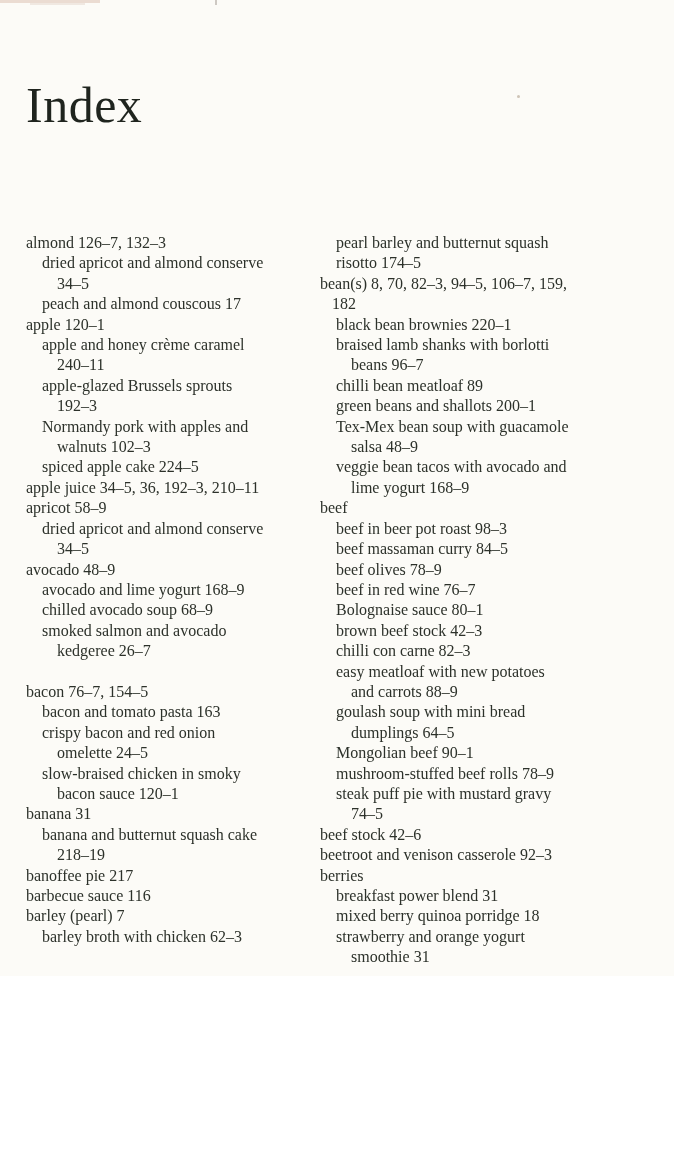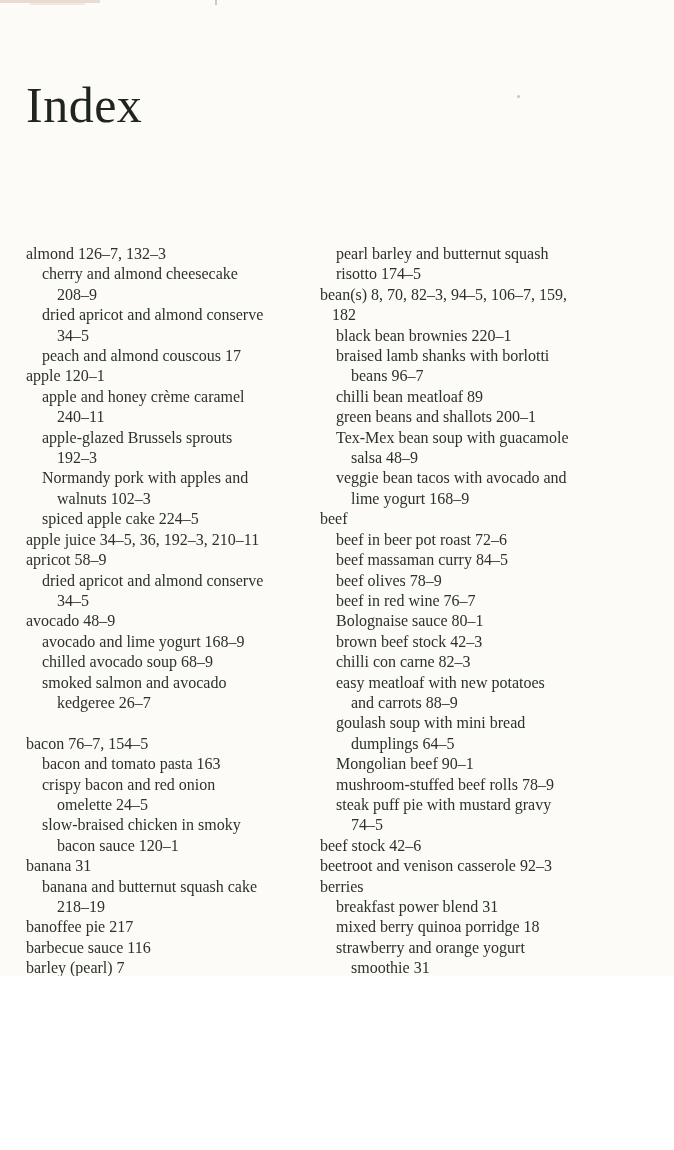--- a/index.html
+++ b/index.html
@@ -18,21 +18,21 @@
 
   h1.title {
     position:absolute; left:26px; top:76px;
     margin:0;
     font-size:50px; line-height:58px; font-weight:400;
     letter-spacing:0.5px;
     color:#1f241e;
   }
 
   .columns {
-    position:absolute; left:26px; top:244px;
+    position:absolute; left:26px; top:233px;
     display:flex;
   }
   .col { display:block; }
   .col.left  { width:260px; margin-right:34px; }
   .col.right { width:280px; }
 
   .entry {
     font-size:16px; line-height:20.4px;
     color:#2c312a;
     white-space:pre-wrap;
@@ -68,22 +68,20 @@
   <div class="artifact strip1"></div>
   <div class="artifact strip2"></div>
   <div class="artifact tick"></div>
   <div class="artifact speck"></div>
 
   <h1 class="title">Index</h1>
 
   <div class="columns">
     <div class="col left" id="col-left">
         <div class="entry l0">almond 126–7, 132–3</div>
-        <div class="entry l1">cherry and almond cheesecake
-208–9</div>
         <div class="entry l1">dried apricot and almond conserve
 34–5</div>
         <div class="entry l1">peach and almond couscous 17</div>
         <div class="entry l0">apple 120–1</div>
         <div class="entry l1">apple and honey crème caramel
 240–11</div>
         <div class="entry l1">apple-glazed Brussels sprouts
 192–3</div>
         <div class="entry l1">Normandy pork with apples and
 walnuts 102–3</div>
@@ -119,21 +117,21 @@
         <div class="entry l1">black bean brownies 220–1</div>
         <div class="entry l1">braised lamb shanks with borlotti
 beans 96–7</div>
         <div class="entry l1">chilli bean meatloaf 89</div>
         <div class="entry l1">green beans and shallots 200–1</div>
         <div class="entry l1">Tex-Mex bean soup with guacamole
 salsa 48–9</div>
         <div class="entry l1">veggie bean tacos with avocado and
 lime yogurt 168–9</div>
         <div class="entry l0">beef</div>
-        <div class="entry l1">beef in beer pot roast 72–6</div>
+        <div class="entry l1">beef in beer pot roast 98–3</div>
         <div class="entry l1">beef massaman curry 84–5</div>
         <div class="entry l1">beef olives 78–9</div>
         <div class="entry l1">beef in red wine 76–7</div>
         <div class="entry l1">Bolognaise sauce 80–1</div>
         <div class="entry l1">brown beef stock 42–3</div>
         <div class="entry l1">chilli con carne 82–3</div>
         <div class="entry l1">easy meatloaf with new potatoes
 and carrots 88–9</div>
         <div class="entry l1">goulash soup with mini bread
 dumplings 64–5</div>

